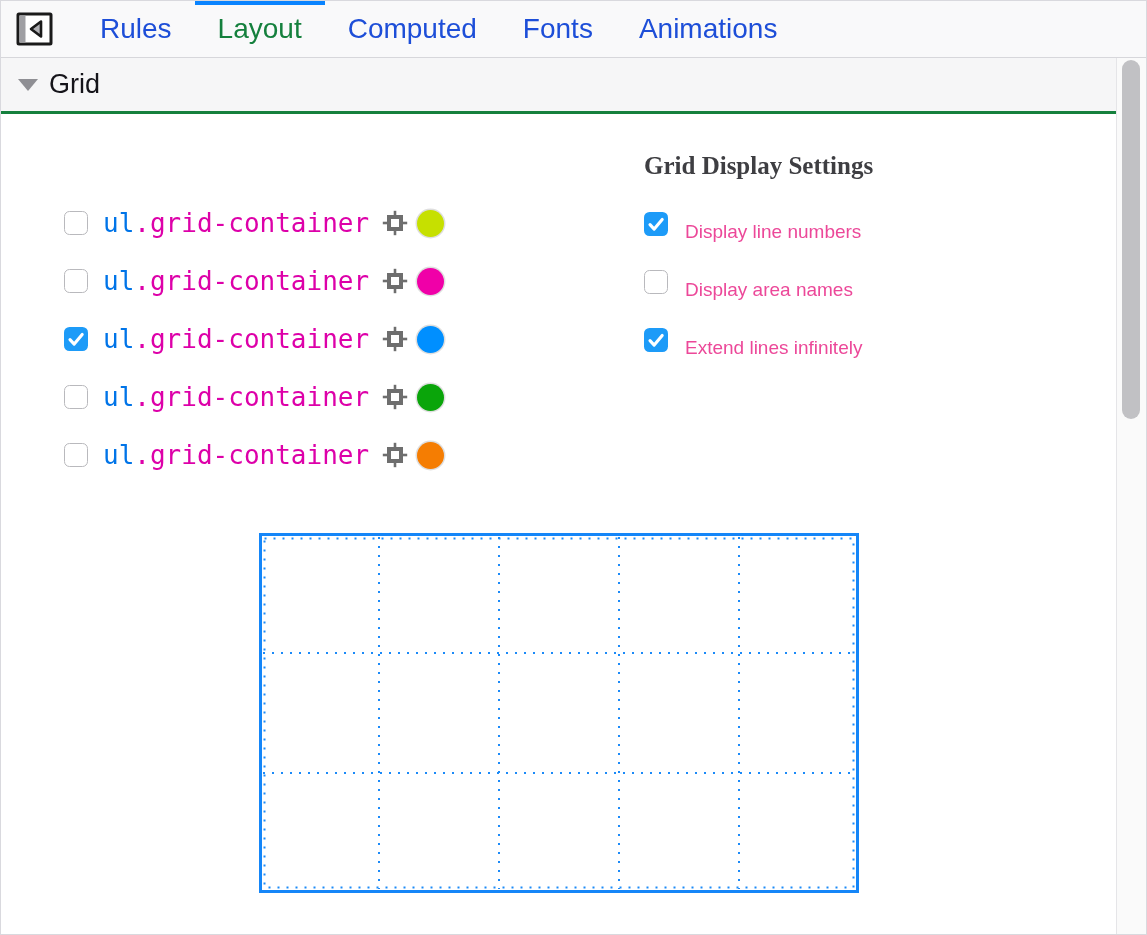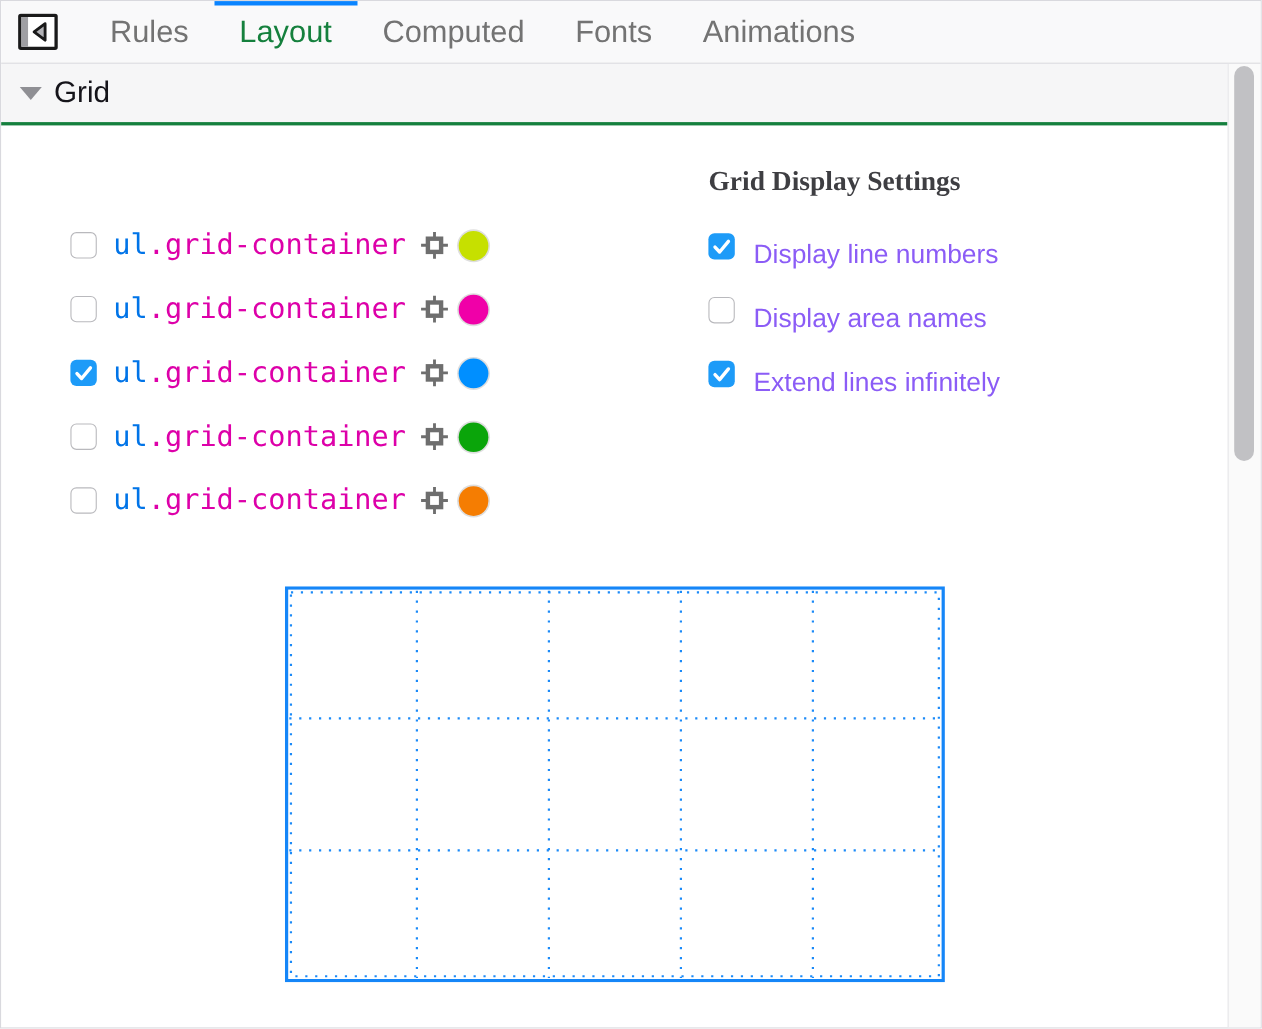--- a/index.html
+++ b/index.html
@@ -19,21 +19,21 @@
   }
   .toggle-btn {
     width: 50px; height: 100%; margin-left: 8px;
     background: transparent; border: none;
     display: flex; align-items: center; justify-content: center;
   }
   nav.tabs { display: flex; align-items: stretch; margin-left: 18px; height: 100%; }
   .tab {
     position: relative; border: none; background: transparent;
     padding: 0 23px; font-family: "Liberation Sans", sans-serif;
-    font-size: 28px; color: #737373; display: flex; align-items: center;
+    font-size: 28px; color: #1d4ed8; display: flex; align-items: center;
   }
   .tab.active { color: #0874e8; }
   .tab.active::before {
     content: ""; position: absolute; top: 0; left: 0; right: 0; height: 4px;
     background: var(--accent-blue, #0a84ff);
   }
 
   
   .accordion-header {
     position: absolute; top: 57px; left: 0; right: 30px; height: 56px;
@@ -65,21 +65,21 @@
   }
   .checkbox.checked { background: var(--checkbox-blue, #1d9bf8); border: none; }
   .checkbox.checked svg { position: absolute; inset: 0; width: 100%; height: 100%; }
 
   .selector { margin-left: 15px; font-family: "DejaVu Sans Mono", monospace; font-size: 26px; text-align: center; }
   .hl-icon { margin-left: 13px; width: 26px; height: 26px; flex: none; background: transparent; border: none; padding: 0; }
   .swatch {
     margin-left: 9px; width: 27px; height: 27px; border-radius: 50%; flex: none;
     box-shadow: 0 0 0 1.5px rgba(0,0,0,0.13); border: none; padding: 0;
   }
-  .opt-label { margin-left: 17px; font-size: 24px; color: #8b5cf6; margin-top: 16px; }
+  .opt-label { margin-left: 17px; font-size: 19px; color: #ec4899; margin-top: 16px; }
 
   
   .grid-preview { position: absolute; left: 258px; top: 532px; width: 600px; height: 360px; }
 
   
   .scrollbar {
     position: absolute; top: 57px; right: 0; width: 30px; bottom: 0;
     background: #fafafa; border-left: 1px solid #e5e5e8;
   }
   .scrollbar-thumb {

